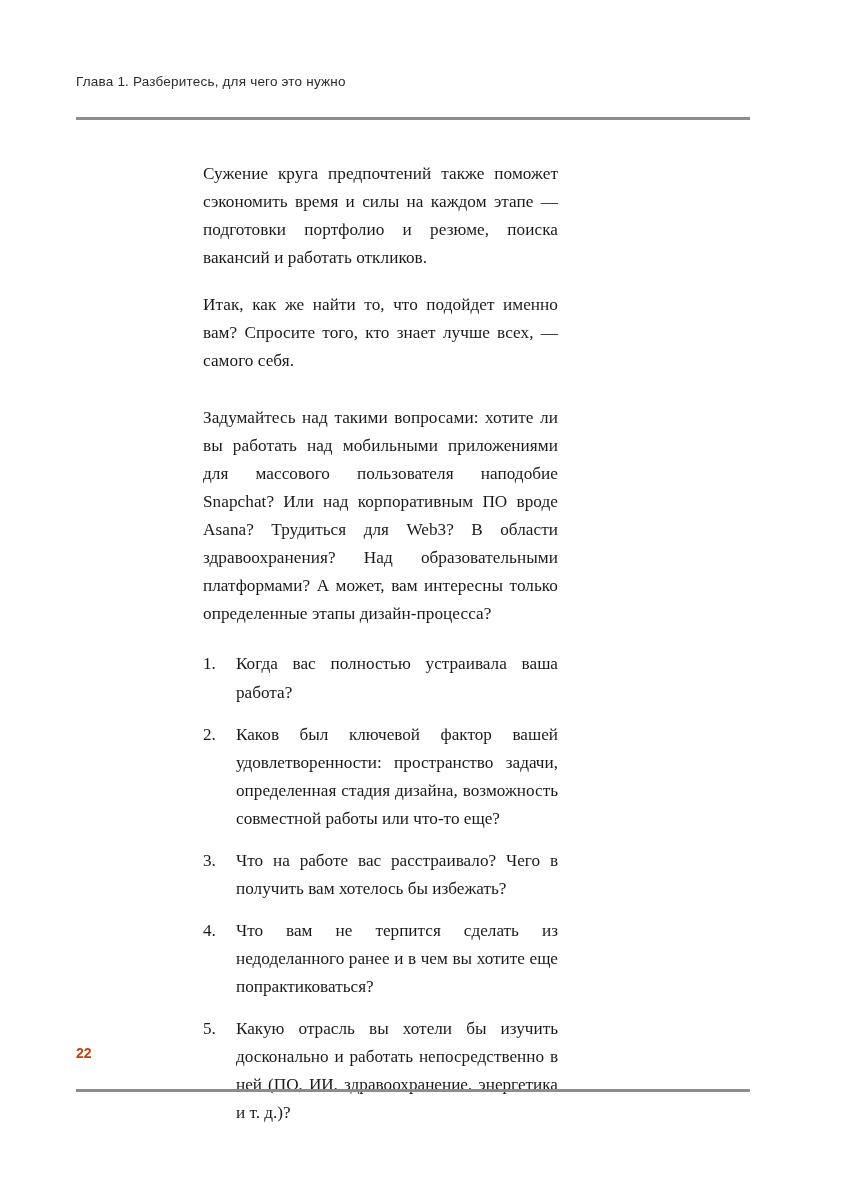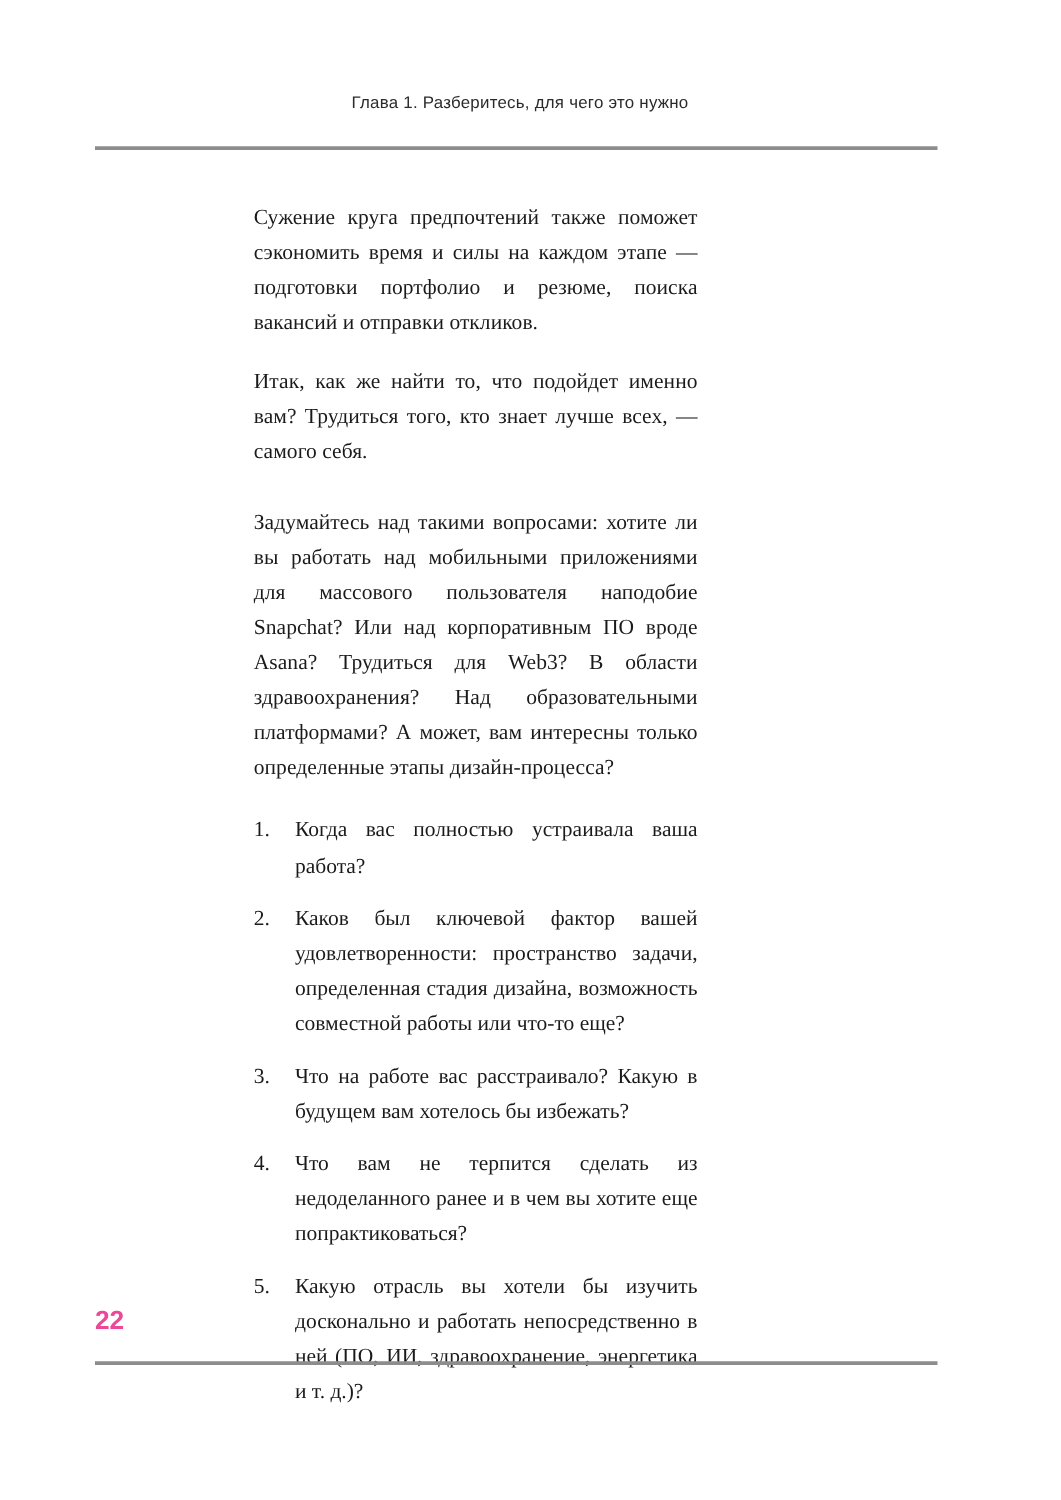--- a/index.html
+++ b/index.html
@@ -21,21 +21,20 @@
   
   .running-head {
     position: absolute;
     left: 76px;
     top: 74px;
     width: 680px;
     font-family: "Liberation Sans", sans-serif;
     font-size: 13.5px;
     letter-spacing: 0.2px;
     color: #2b2b2b;
-    text-align: center;
   }
   .head-rule {
     position: absolute;
     left: 76px;
     top: 117px;
     width: 674px;
     height: 3px;
     background: #8d8d8d;
   }
 
@@ -84,22 +83,22 @@
     text-align: left;
   }
 
   
   .folio {
     position: absolute;
     left: 76px;
     top: 1045px;
     font-family: "Liberation Sans", sans-serif;
     font-weight: bold;
-    font-size: 21px;
-    color: #ec4899;
+    font-size: 14px;
+    color: #c2410c;
   }
   .foot-rule {
     position: absolute;
     left: 76px;
     top: 1089px;
     width: 674px;
     height: 3px;
     background: #8d8d8d;
   }
 </style>
@@ -107,39 +106,39 @@
 <body>
 
 <div class="page">
 
   <div class="running-head">Глава 1. Разберитесь, для чего это нужно</div>
 
   <div class="head-rule"></div>
 
   <div class="column">
 
-    <p class="para lead">Сужение круга предпочтений также поможет сэкономить время и силы на каждом этапе — подготовки портфолио и резюме, поиска вакансий и отправки откликов.</p>
+    <p class="para lead">Сужение круга предпочтений также поможет сэкономить время и силы на каждом этапе — подготовки портфолио и резюме, поиска вакансий и работать откликов.</p>
 
-    <p class="para">Итак, как же найти то, что подойдет именно вам? Трудиться того, кто знает лучше всех, — самого себя.</p>
+    <p class="para">Итак, как же найти то, что подойдет именно вам? Спросите того, кто знает лучше всех, — самого себя.</p>
 
     <p class="para gap-before">Задумайтесь над такими вопросами: хотите ли вы работать над мобильными приложениями для массового пользователя наподобие Snapchat? Или над корпоративным ПО вроде Asana? Трудиться для Web3? В области здравоохранения? Над образовательными платформами? А может, вам интересны только определенные этапы дизайн-процесса?</p>
 
 
     <ol class="qlist">
       <li>
         <span class="num">1.</span>
         <span>Когда вас полностью устраивала ваша работа?</span>
       </li>
       <li>
         <span class="num">2.</span>
         <span>Каков был ключевой фактор вашей удовлетворенности: пространство задачи, определенная стадия дизайна, возможность совместной работы или что-то еще?</span>
       </li>
       <li>
         <span class="num">3.</span>
-        <span>Что на работе вас расстраивало? Какую в будущем вам хотелось бы избежать?</span>
+        <span>Что на работе вас расстраивало? Чего в получить вам хотелось бы избежать?</span>
       </li>
       <li>
         <span class="num">4.</span>
         <span>Что вам не терпится сделать из недоделанного ранее и в чем вы хотите еще попрактиковаться?</span>
       </li>
       <li>
         <span class="num">5.</span>
         <span>Какую отрасль вы хотели бы изучить досконально и работать непосредственно в ней (ПО, ИИ, здравоохранение, энергетика и т. д.)?</span>
       </li>
     </ol>

